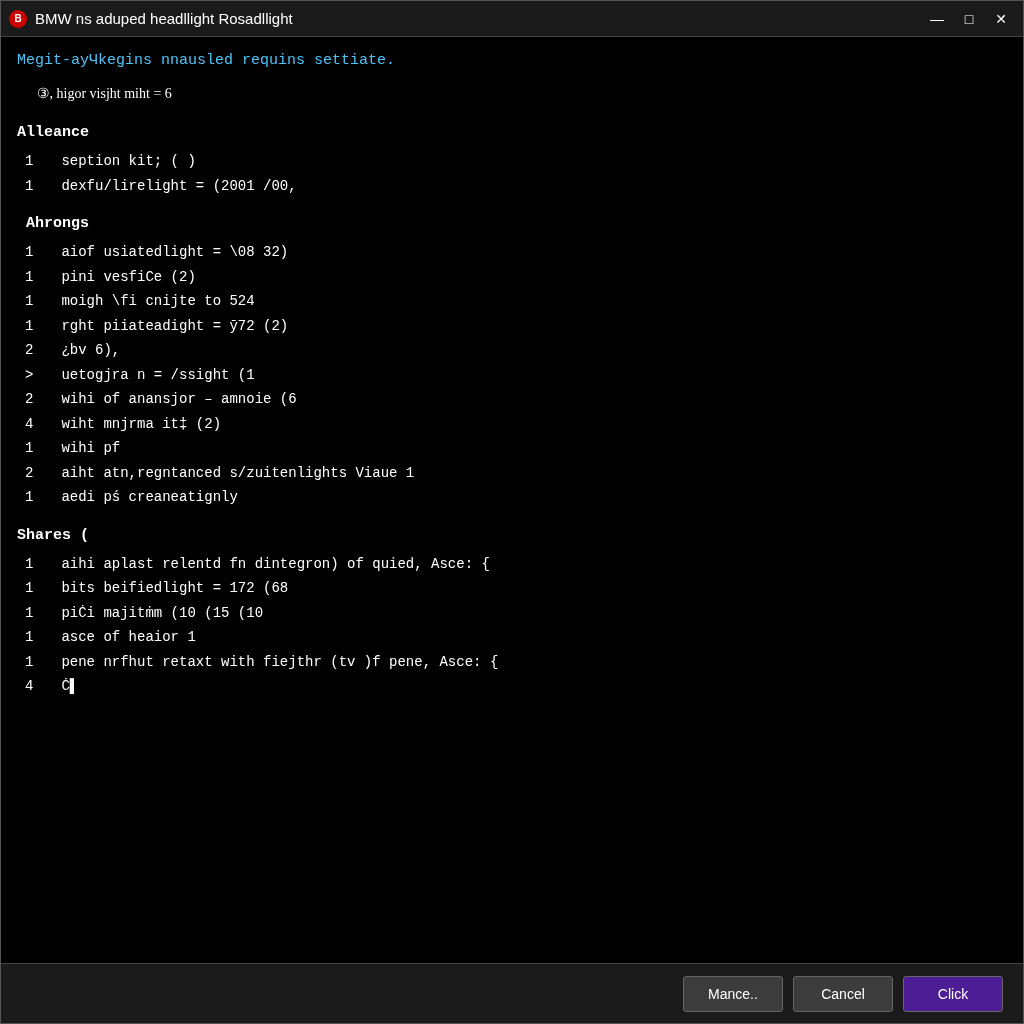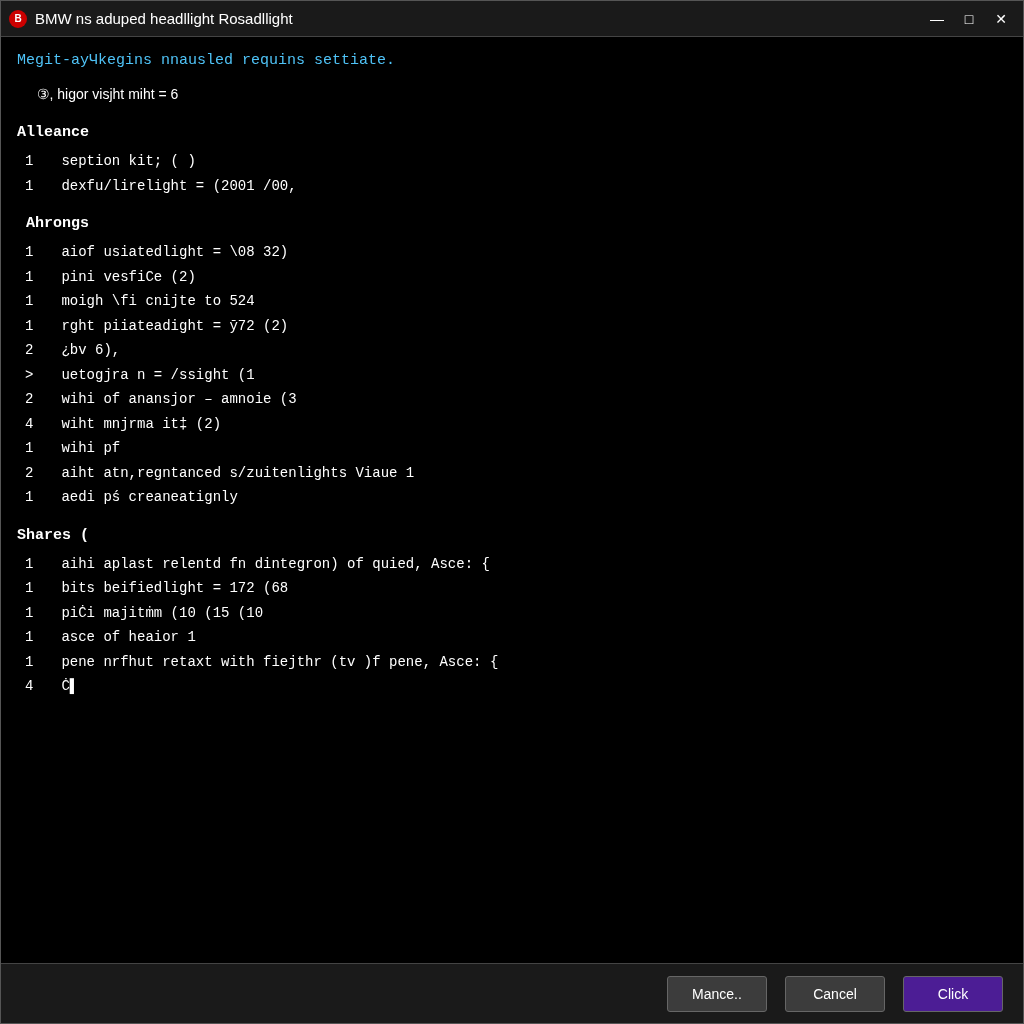--- a/index.html
+++ b/index.html
@@ -112,21 +112,21 @@
       line-height: 1.75;
     }
 
     .footer {
       height: 60px;
       background: #1a1a1a;
       display: flex;
       align-items: center;
       justify-content: flex-end;
       padding: 0 20px;
-      gap: 18px;
+      gap: 10px;
       border-top: 1px solid #444;
       flex-shrink: 0;
     }
 
     .footer-btn {
       height: 36px;
       min-width: 100px;
       padding: 0 20px;
       border: none;
       border-radius: 3px;
@@ -167,21 +167,21 @@
       <button class="title-bar-btn">—</button>
       <button class="title-bar-btn">□</button>
       <button class="title-bar-btn close">✕</button>
     </div>
   </div>
 
   <div class="content-area">
     <div class="line-blue">Megit-ayЧkegins nnausled requins settiate.</div>
 
 
-    <div style="margin: 10px 0 10px 20px; color: #fff; font-family: Liberation Sans, sans-serif; font-size:14px;">③, higor visjht miht = 6</div>
+    <div style="margin: 10px 0 10px 20px; color: #fff; font-family: Liberation Serif, serif; font-size:14px;">③, higor visjht miht = 6</div>
 
     <div class="section-header">Alleance</div>
     <div>
       <div class="content-line">
         <span style="display:inline-block;width:28px;">1</span>
         <span>seption kit; ( )</span>
       </div>
       <div class="content-line">
         <span style="display:inline-block;width:28px;">1</span>
         <span>dexfu/lirelight = (2001 /00,</span>
@@ -209,21 +209,21 @@
       <div class="content-line">
         <span style="display:inline-block;width:28px;">2</span>
         <span>¿bv 6),</span>
       </div>
       <div class="content-line">
         <span style="display:inline-block;width:28px;">&gt;</span>
         <span>uetogjra n = /ssight (1</span>
       </div>
       <div class="content-line">
         <span style="display:inline-block;width:28px;">2</span>
-        <span>wihi of anansjor – amnoie (3</span>
+        <span>wihi of anansjor – amnoie (6</span>
       </div>
       <div class="content-line">
         <span style="display:inline-block;width:28px;">4</span>
         <span>wiht mnjrma it‡ (2)</span>
       </div>
       <div class="content-line">
         <span style="display:inline-block;width:28px;">1</span>
         <span>wihi pf</span>
       </div>
       <div class="content-line">

